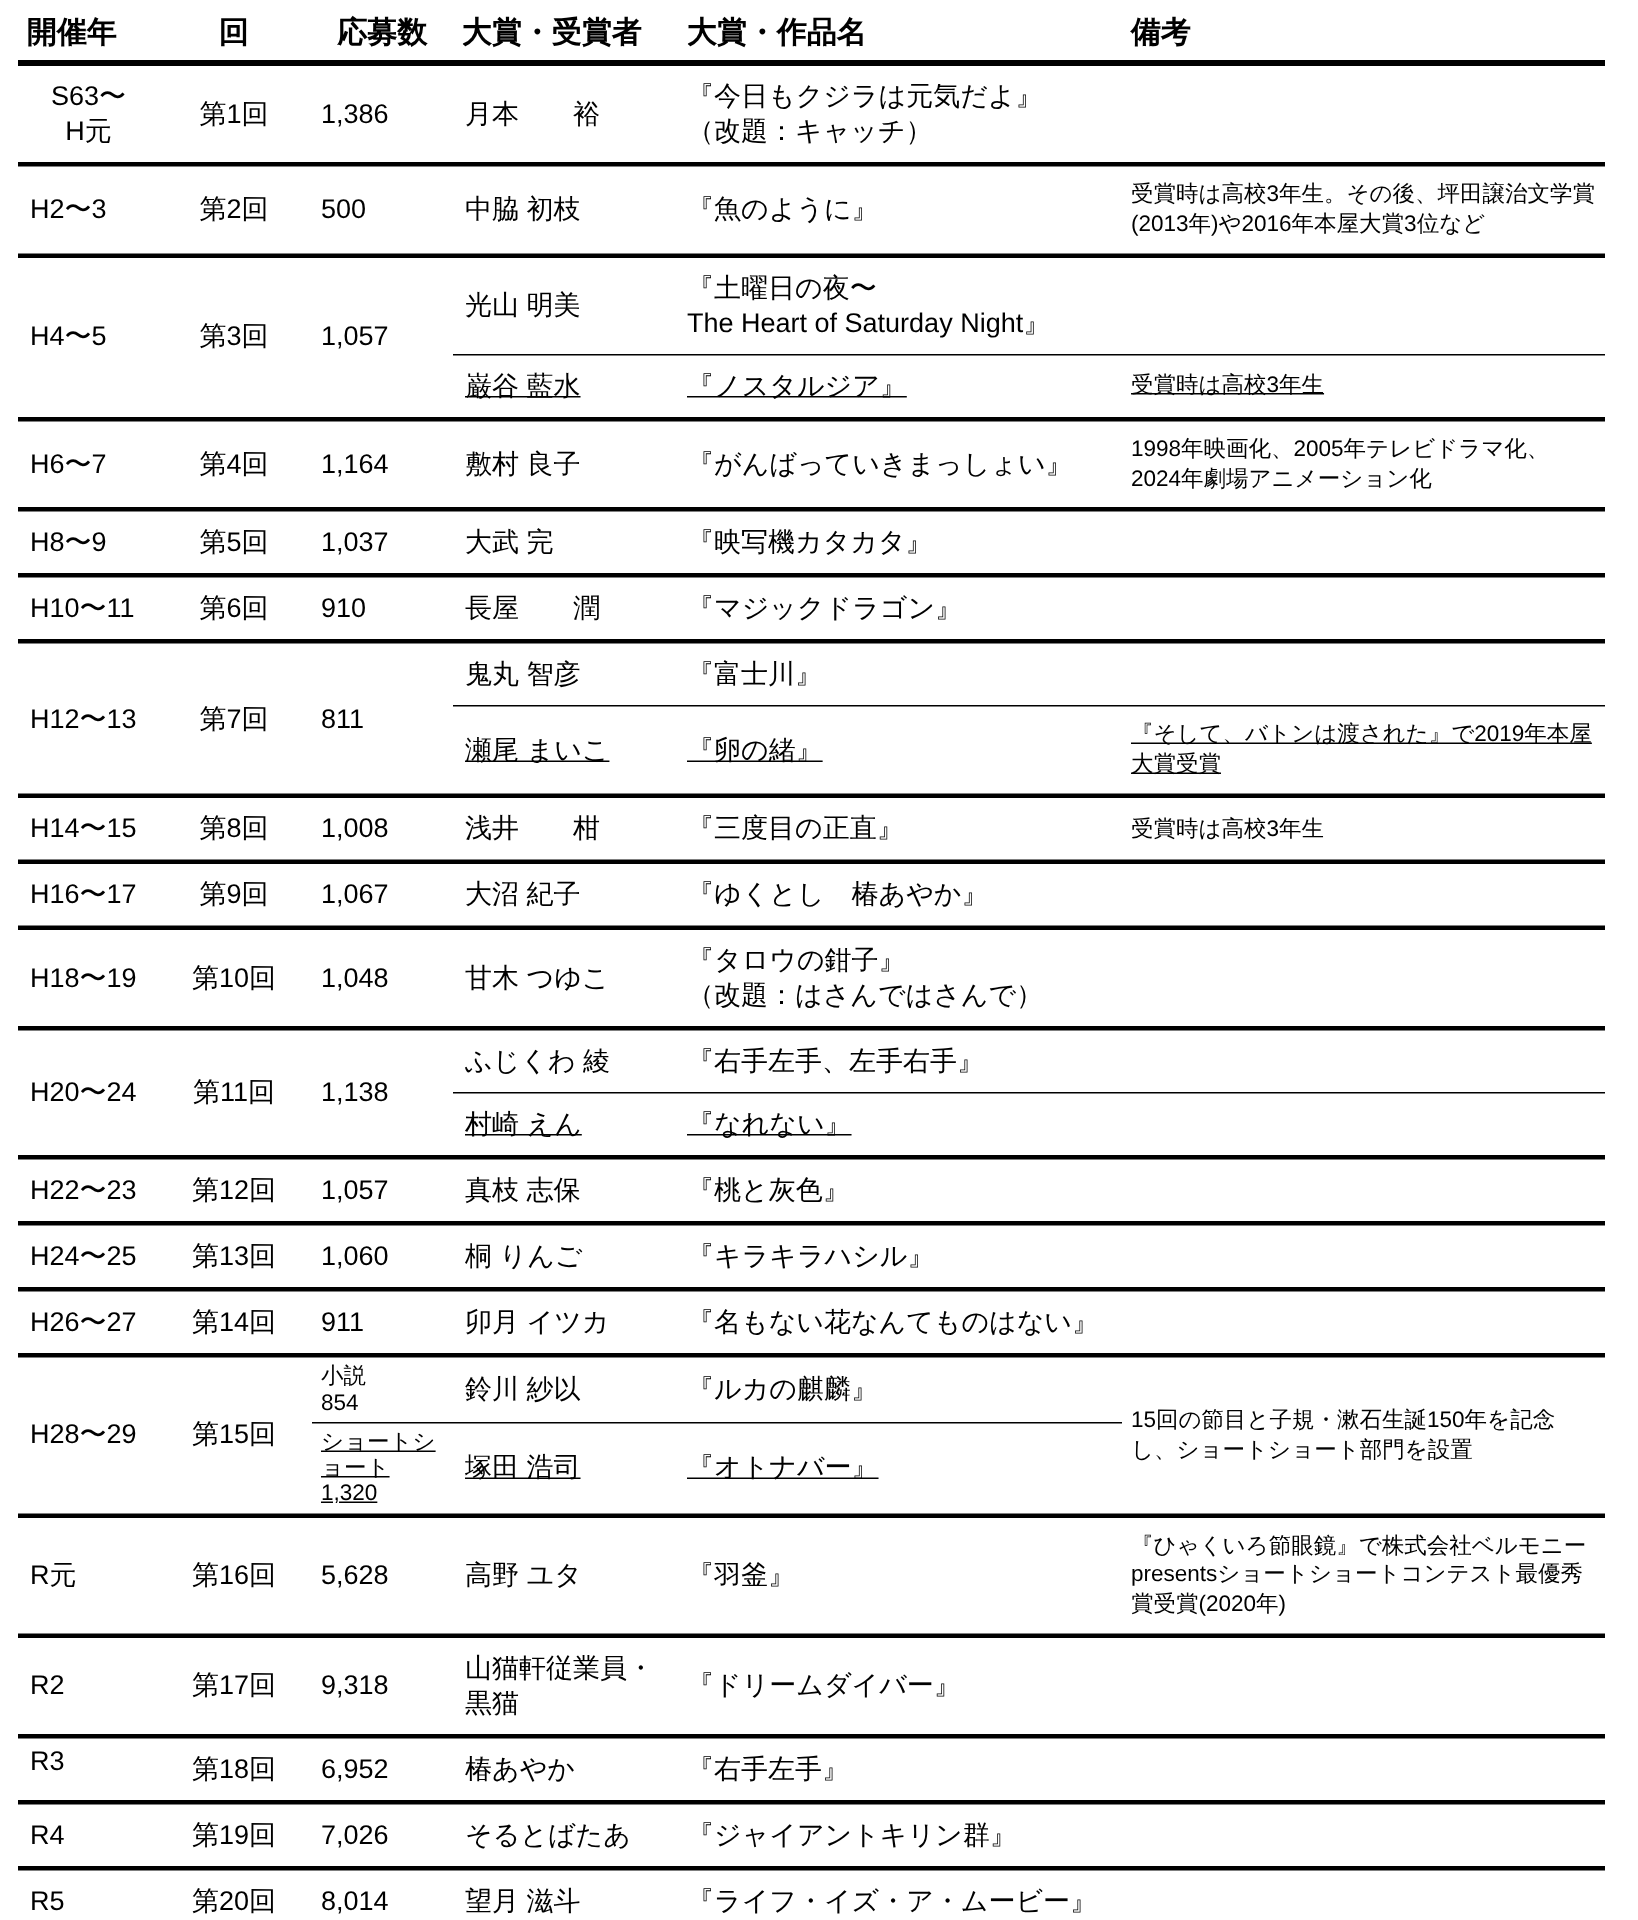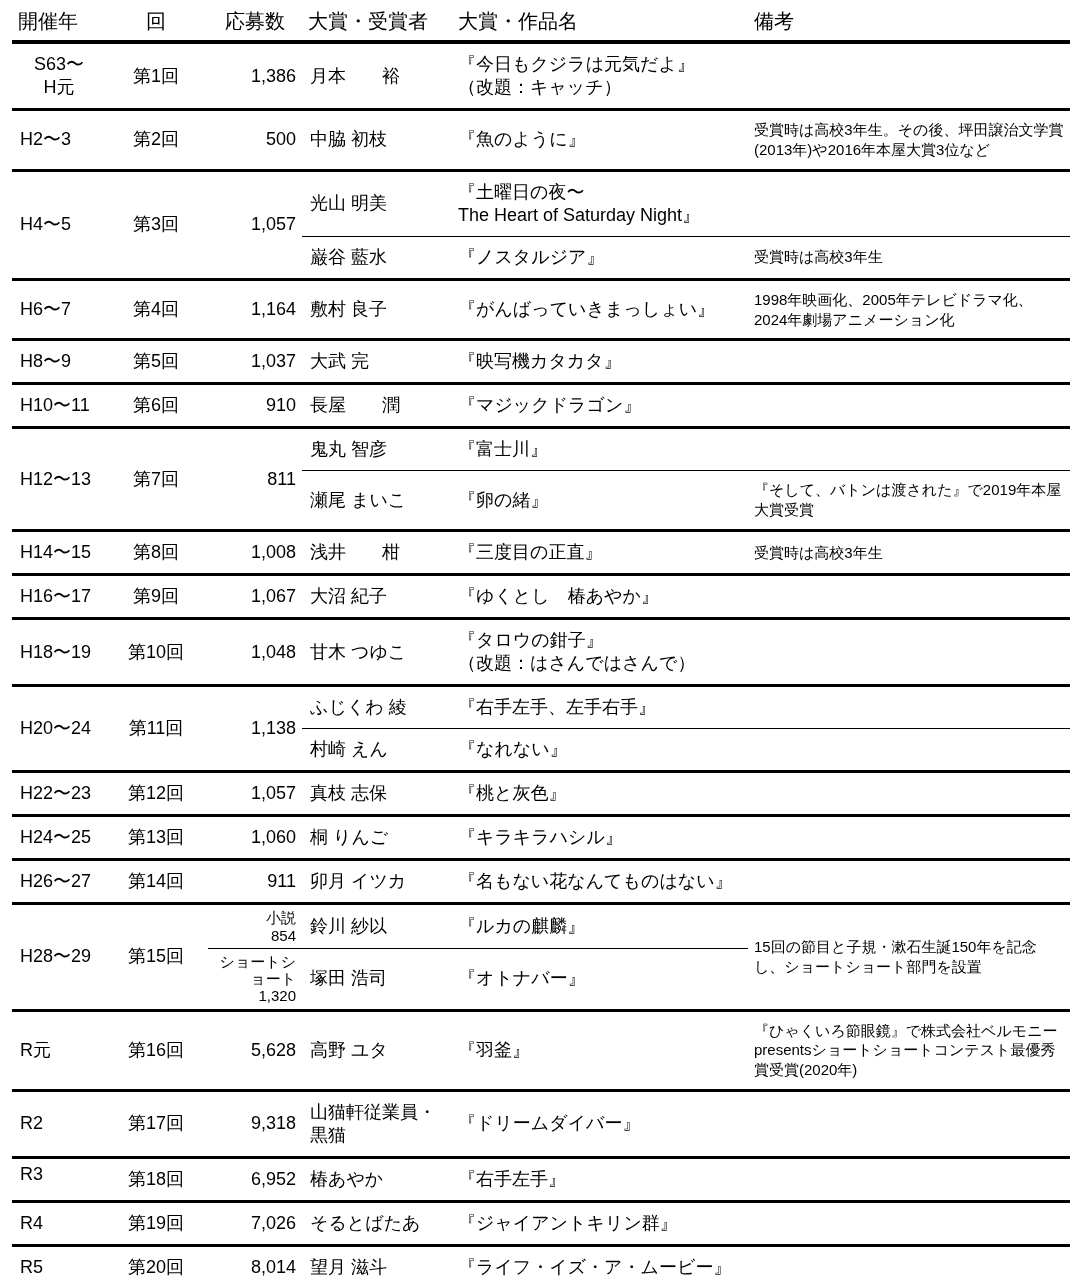--- a/index.html
+++ b/index.html
@@ -24,45 +24,45 @@
   }
   col.w-years   { width: 92px; }
   col.w-edition { width: 104px; }
   col.w-entries { width: 94px; }
   col.w-winner  { width: 150px; }
   col.w-work    { width: 296px; }
   col.w-remark  { width: 322px; }
 
   thead th {
     font-size: 20px;
-    font-weight: 400;
+    font-weight: 700;
     text-align: left;
     padding: 4px 6px 5px 6px;
     border-bottom: 4px solid #000;
     white-space: nowrap;
     vertical-align: bottom;
   }
   thead th.h-center { text-align: center; }
 
   tbody td {
     vertical-align: middle;
     padding: 9px 6px;
     font-size: 18px;
     line-height: 1.28;
     white-space: pre-line;
     word-break: break-word;
   }
   tr.group-start > td { border-top: 3px solid #000; }
-  tr.sub-row > td     { border-top: 1.5px solid #000; }
+  tr.sub-row > td     { border-top: 1.5px solid #000; text-decoration: underline; }
 
   td.c-years   { padding-left: 8px; }
   td.c-years.align-center { text-align: center; }
   td.c-years.valign-top   { vertical-align: top; padding-top: 4px; }
   td.c-edition { text-align: center; }
-  td.c-entries { text-align: right; }
+  td.c-entries { text-align: left; }
   td.c-entries-sub {
     font-size: 15px;
     line-height: 1.15;
     padding-top: 4px;
     padding-bottom: 4px;
   }
   td.c-winner  { padding-left: 8px; }
   td.c-work    { padding-left: 6px; }
   td.c-remark  {
     font-size: 15px;

